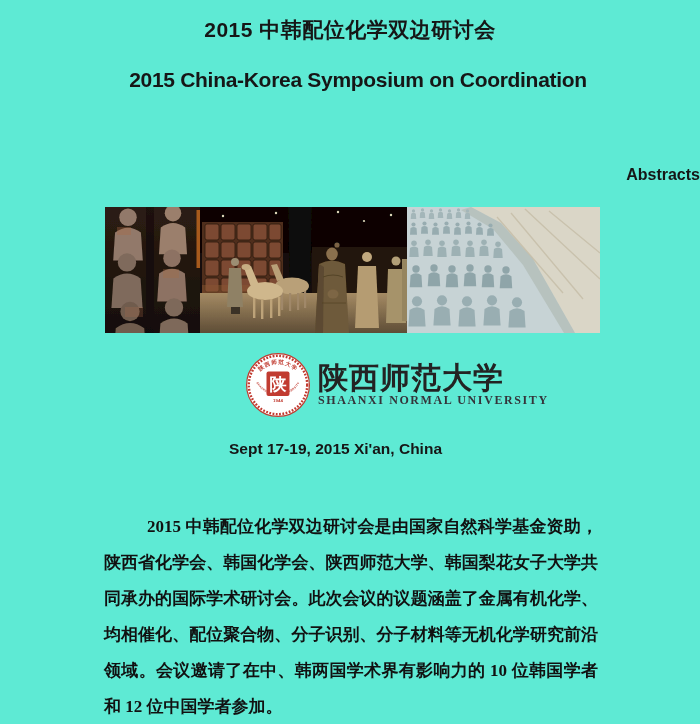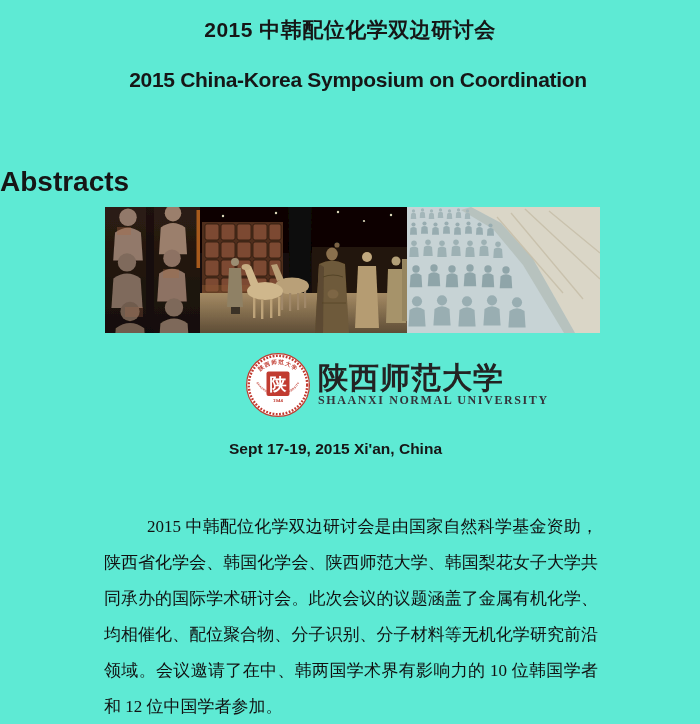--- a/index.html
+++ b/index.html
@@ -9,22 +9,22 @@
   }
   .title-zh{
     position:absolute;top:16px;left:0;width:700px;text-align:center;
     font-size:21px;font-weight:bold;letter-spacing:.5px;color:#161616;
   }
   .title-en{
     position:absolute;top:60px;left:0;width:700px;text-align:center;
     font-size:21px;font-weight:bold;letter-spacing:-.3px;line-height:40px;color:#161616;margin-left:8px;
   }
   .abstracts{
-    position:absolute;top:166px;left:0;width:700px;text-align:left;
-    font-size:28px;font-weight:bold;color:#161616;
+    position:absolute;top:166px;left:0;width:700px;text-align:right;
+    font-size:16px;font-weight:bold;color:#161616;
   }
   .photo{
     position:absolute;left:105px;top:207px;width:495px;height:126px;
   }
   .photo svg{display:block;}
   .seal{
     position:absolute;left:245px;top:352px;width:66px;height:66px;
   }
   .univ-zh{
     position:absolute;left:318px;top:358px;width:260px;
@@ -36,21 +36,21 @@
     font-size:12px;font-weight:bold;letter-spacing:1.6px;color:#34343a;
     font-family:"Liberation Serif","DejaVu Serif",serif;white-space:nowrap;
   }
   .date-line{
     position:absolute;top:440px;left:0;width:641px;text-align:center;text-indent:30px;
     font-size:15.5px;font-weight:bold;color:#161616;
   }
   .intro{
     position:absolute;left:104px;top:492px;width:494px;
     font-family:"Liberation Serif","DejaVu Serif",serif;
-    font-size:17px;font-weight:normal;color:#111;
+    font-size:17px;font-weight:bold;color:#111;
     line-height:35.9px;text-align:justify;text-justify:inter-ideograph;
     text-indent:43px;
   }
 </style>
 </head>
 <body>
 
 <div class="page">
 
   <div class="title-zh">2015  中韩配位化学双边研讨会</div>

